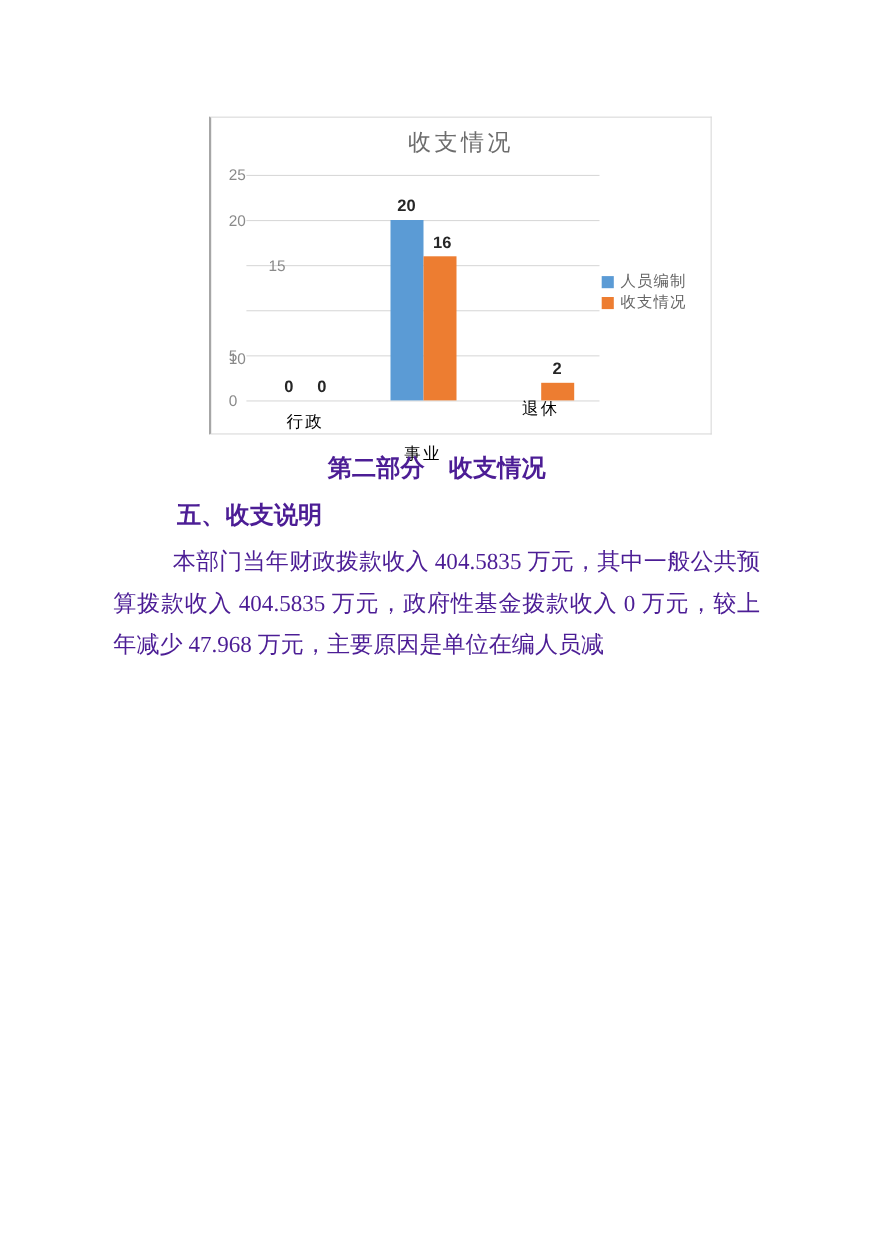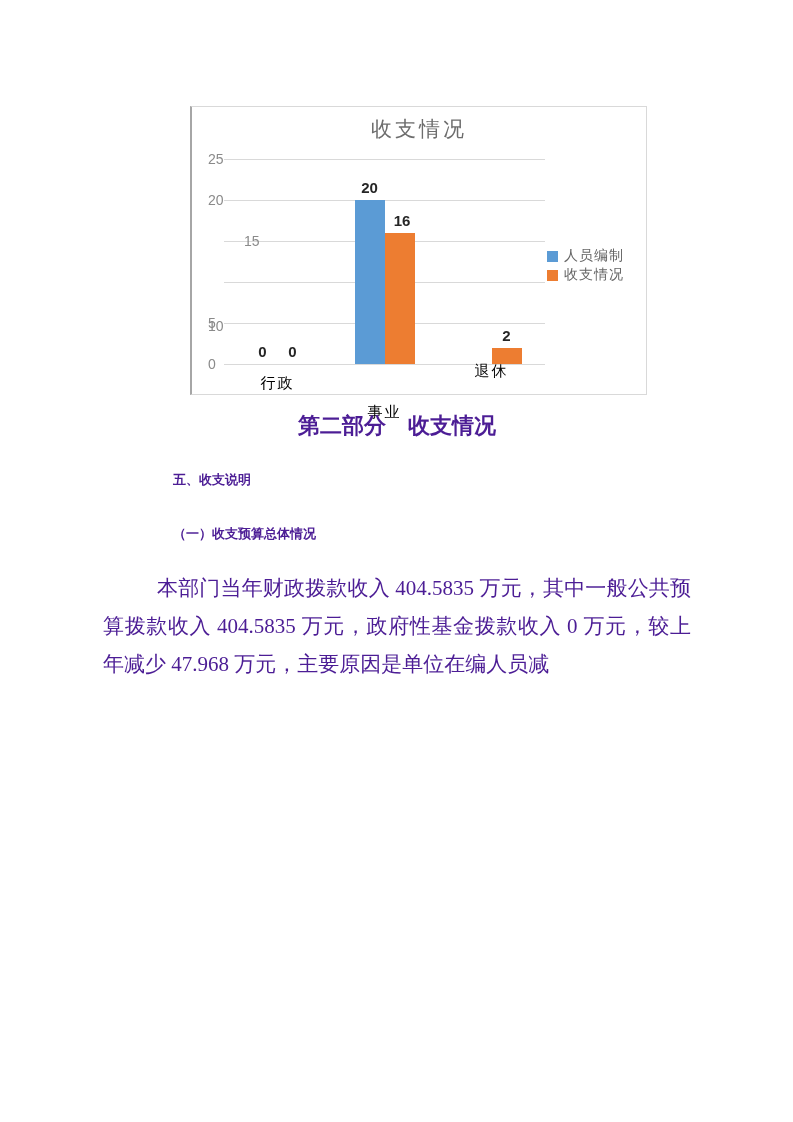--- a/index.html
+++ b/index.html
@@ -22,21 +22,21 @@
       color:#000000;letter-spacing:2px;}
   .legend{position:absolute;left:355px;top:140px;display:flex;flex-direction:column;gap:1px;}
   .legend-item{display:flex;align-items:center;gap:6px;}
   .sw{width:11px;height:11px;flex:0 0 auto;}
   .legend-label{font-size:14px;color:#666;letter-spacing:1px;white-space:nowrap;}
 
   
   .doc{position:absolute;left:103px;top:407px;width:588px;font-size:21px;line-height:38px;
        text-align:justify;color:#4c1d95;font-family:Liberation Serif, serif;}
   .doc h1{font-size:22px;font-weight:bold;text-align:center;margin:0;line-height:38px;}
-  .doc h2,.doc h3{font-size:13px;font-weight:bold;margin:16px;line-height:38px;padding-left:54px;}
+  .doc h2,.doc h3{font-size:22px;font-weight:bold;margin:4px;line-height:38px;padding-left:54px;}
   .doc p{margin:0;text-indent:54px;}
 </style>
 </head>
 <body>
 
 <div class="page">
 
   <div class="chart">
     <div class="chart-title">收支情况</div>
     <div id="plot">
@@ -72,17 +72,16 @@
         <div class="legend-item">
           <span class="sw" style="background: rgb(237, 125, 49);"></span>
           <span class="legend-label">收支情况</span>
         </div>
       </div>
   </div>
 
   <div class="doc">
     <h1>第二部分　收支情况</h1>
     <h2>五、收支说明</h2>
-    <h3>（一）收支预算总体情况</h3>
     <p>本部门当年财政拨款收入 404.5835 万元，其中一般公共预算拨款收入 404.5835 万元，政府性基金拨款收入 0 万元，较上年减少 47.968 万元，主要原因是单位在编人员减</p>
   </div>
 
 </div>
 
 </body></html>

